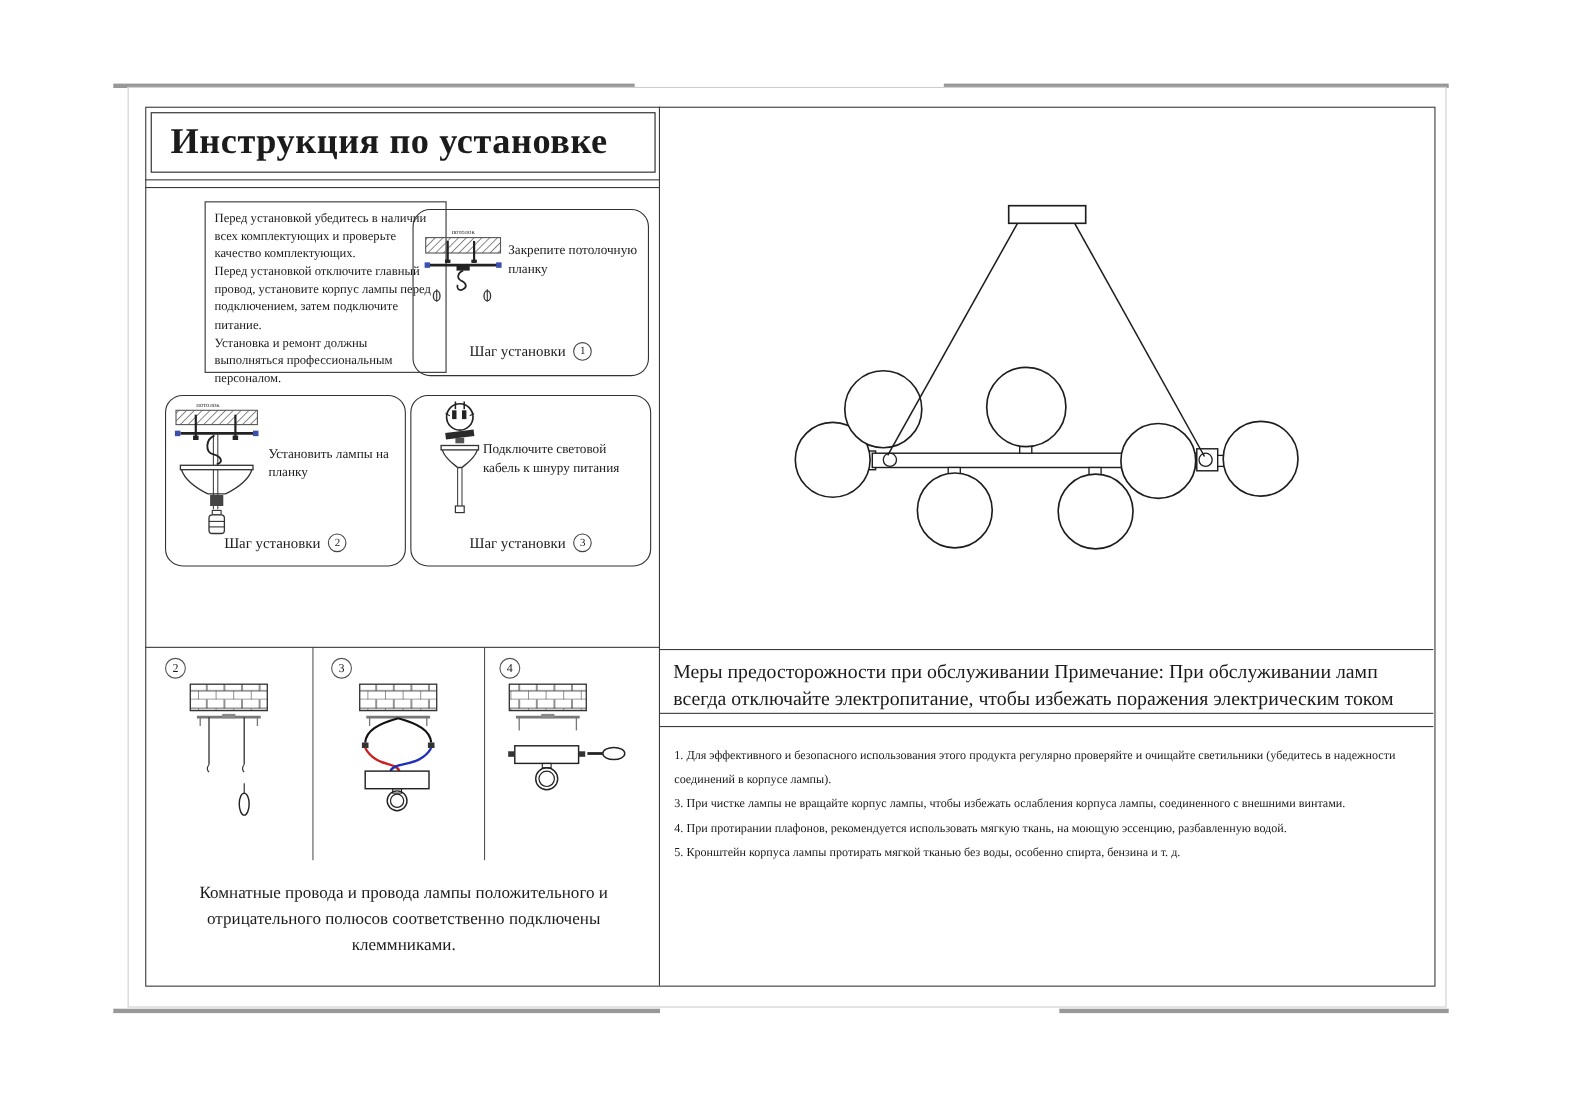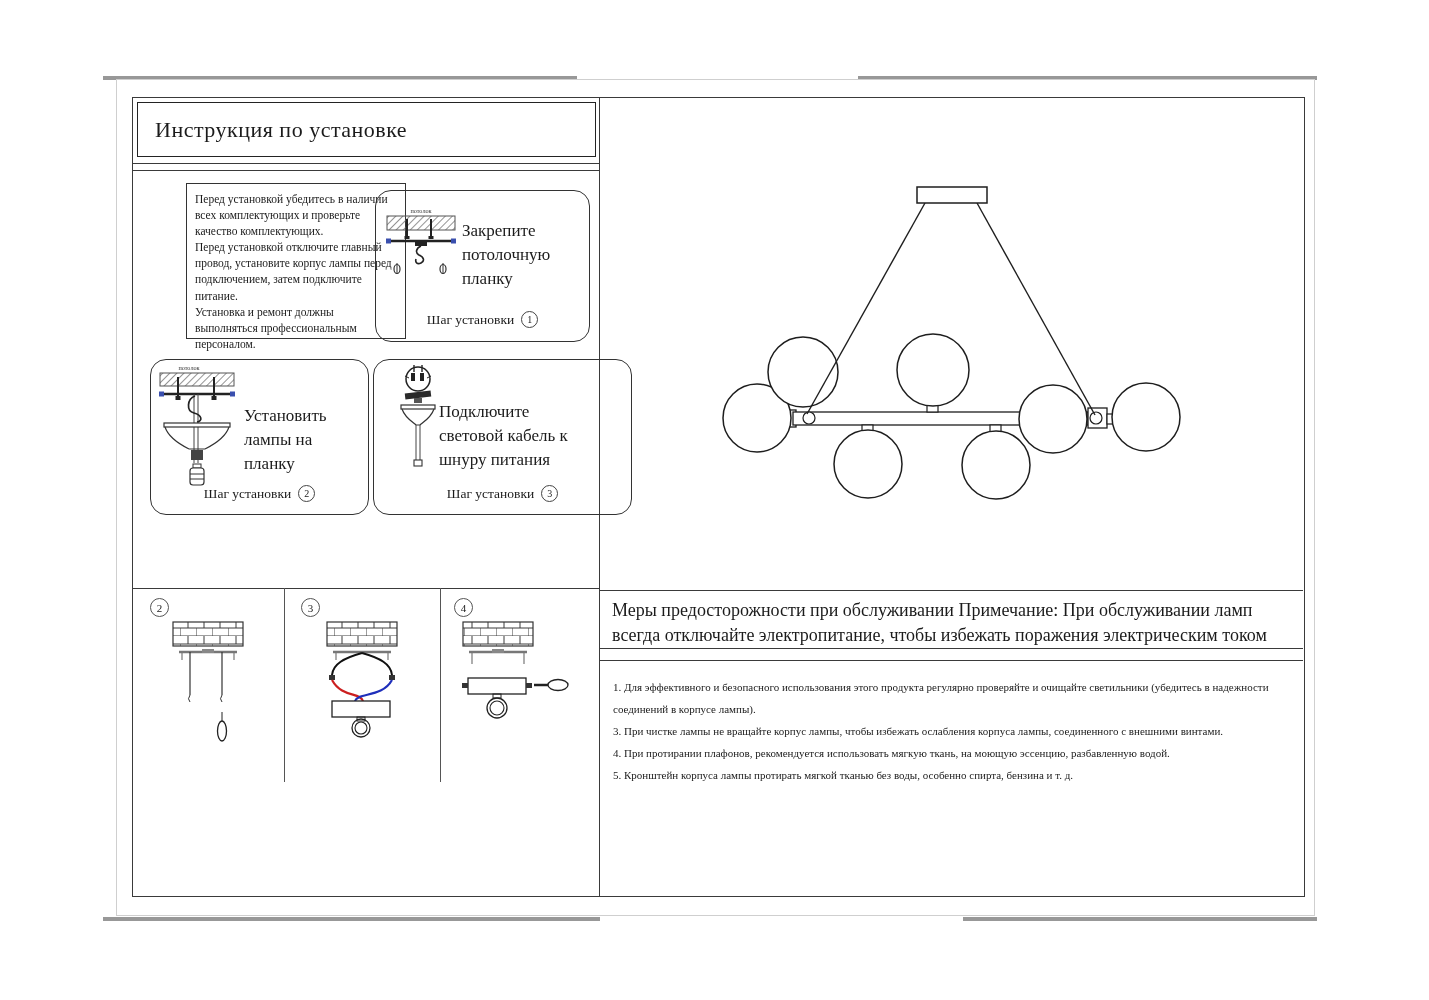--- a/index.html
+++ b/index.html
@@ -6,25 +6,25 @@
   .canvas{
     position:relative;width:1429px;height:1000px;overflow:hidden;
     font-family:"Liberation Serif","DejaVu Serif",serif;color:#1b1b1b;background:#ffffff;
   }
   .edge{position:absolute;background:#989898;height:4px;}
   .sheet{position:absolute;left:116px;top:79px;width:1197px;height:835px;border:1px solid #cfcfcf;background:#ffffff;}
   .inner-frame{position:absolute;left:132px;top:97px;width:1171px;height:798px;border:1px solid #3a3a3a;}
   .v-divider{position:absolute;left:599px;top:97px;height:799px;border-left:1px solid #3a3a3a;}
   .hline{position:absolute;border-top:1px solid #3a3a3a;}
   .title-box{position:absolute;left:137px;top:102px;width:457px;height:53px;border:1.5px solid #232323;display:flex;align-items:center;}
-  .title-box h1{margin:0 0 0 17px;font-size:22px;font-weight:normal;letter-spacing:.5px;}
+  .title-box h1{margin:0 0 0 17px;font-size:33px;font-weight:bold;letter-spacing:.5px;}
   .intro-box{position:absolute;left:148px;top:183px;width:218px;height:154px;border:1px solid #333;margin-left:38px;}
   .intro-box p{margin:0;padding:7px 6px 0 8px;font-size:11.5px;line-height:1.4;white-space:pre-line;}
   .step-box{position:absolute;border:1px solid #333;border-radius:16px;}
-  .step-caption{position:absolute;font-size:17px;line-height:1.4;}
+  .step-caption{position:absolute;font-size:12px;line-height:1.4;}
   .step-label{position:absolute;left:0;right:0;display:flex;justify-content:center;align-items:center;gap:7px;font-size:13.5px;}
   .circle-num{display:inline-flex;align-items:center;justify-content:center;width:15px;height:15px;border:1px solid #444;border-radius:50%;font-size:10px;line-height:1;}
   .panel-badge{position:absolute;width:17px;height:17px;border:1px solid #555;border-radius:50%;display:flex;align-items:center;justify-content:center;font-size:11px;}
   .wiring-note{position:absolute;left:152px;top:800px;width:430px;text-align:center;font-size:15.5px;line-height:1.55;}
   .precaution{position:absolute;left:612px;top:598px;width:672px;font-size:18px;line-height:1.4;}
   .maintenance{position:absolute;left:613px;top:676px;width:682px;font-size:11px;}
   .maintenance p{margin:0;line-height:22px;}
   svg{position:absolute;overflow:visible;}
   svg text{font-family:"Liberation Serif","DejaVu Serif",serif;}
 </style>
@@ -111,21 +111,21 @@
       <line x1="32" y1="111" x2="46" y2="111" stroke="#333" stroke-width="1"></line>
       <line x1="32" y1="116" x2="46" y2="116" stroke="#333" stroke-width="1"></line>
     </svg>
     <div class="step-caption" style="left:93px;top:44px;width:118px;">Установить лампы на планку</div>
     <div class="step-label" style="bottom:12px;">
       <span>Шаг установки</span>
       <span class="circle-num">2</span>
     </div>
   </div>
 
-  <div class="step-box" style="left:373px;top:359px;width:217px;height:154px;padding-left:40px;">
+  <div class="step-box" style="left:373px;top:359px;width:217px;height:154px;">
     <svg style="left:15px;top:4px;" width="58" height="104" viewBox="0 0 58 104">
       <circle cx="29" cy="15" r="12" fill="#fff" stroke="#222" stroke-width="1.5"></circle>
       <line x1="25" y1="1" x2="25" y2="8" stroke="#222" stroke-width="1.4"></line>
       <line x1="33" y1="1" x2="33" y2="8" stroke="#222" stroke-width="1.4"></line>
       <rect x="22" y="9" width="4" height="8" fill="#222"></rect>
       <rect x="31" y="9" width="4" height="8" fill="#222"></rect>
       <line x1="16" y1="12" x2="20" y2="14" stroke="#222" stroke-width="1"></line>
       <line x1="42" y1="12" x2="38" y2="14" stroke="#222" stroke-width="1"></line>
       <rect x="16" y="28" width="26" height="6" fill="#2a2a2a" transform="rotate(-7 29 31)"></rect>
       <rect x="25" y="34" width="8" height="5" fill="#555"></rect>
@@ -204,20 +204,21 @@
     <rect x="20" y="58" width="58" height="16" fill="#fff" stroke="#222" stroke-width="1.3"></rect>
     <rect x="14" y="63" width="6" height="5" fill="#333"></rect>
     <rect x="78" y="63" width="6" height="5" fill="#333"></rect>
     <rect x="45" y="74" width="8" height="4" fill="none" stroke="#222" stroke-width="1"></rect>
     <circle cx="49" cy="88" r="10" fill="none" stroke="#222" stroke-width="1.3"></circle>
     <circle cx="49" cy="88" r="7" fill="none" stroke="#222" stroke-width="1.1"></circle>
     <line x1="86" y1="65" x2="100" y2="65" stroke="#222" stroke-width="2.5"></line>
     <ellipse cx="110" cy="65" rx="10" ry="5.5" fill="#fff" stroke="#222" stroke-width="1.3"></ellipse>
   </svg>
 
+  <div class="wiring-note">Комнатные провода и провода лампы положительного и отрицательного полюсов соответственно подключены клеммниками.</div>
 
   <svg style="left:600px;top:97px;" width="703" height="493" viewBox="0 0 703 493">
     <g stroke="#1e1e1e" fill="#ffffff">
       <rect x="189" y="313" width="7" height="17" stroke-width="1.3"></rect>
       <rect x="193" y="315" width="295" height="13" stroke-width="1.3"></rect>
       <rect x="488" y="311" width="19" height="20" stroke-width="1.3"></rect>
       <rect x="507" y="317" width="7" height="10" stroke-width="1.2"></rect>
       <rect x="327" y="303" width="11" height="12" stroke-width="1.2"></rect>
       <rect x="262" y="328" width="11" height="8" stroke-width="1.2"></rect>
       <rect x="390" y="328" width="11" height="8" stroke-width="1.2"></rect>

